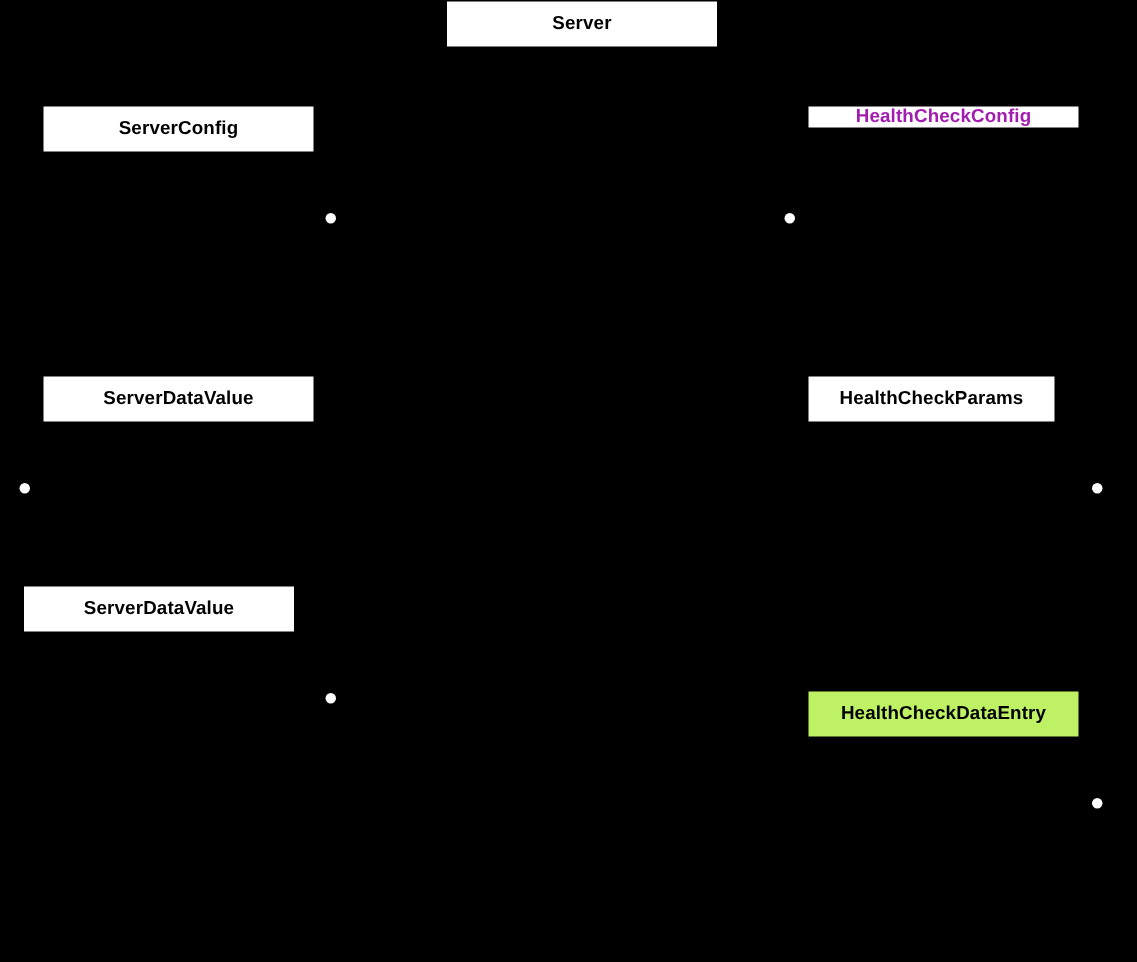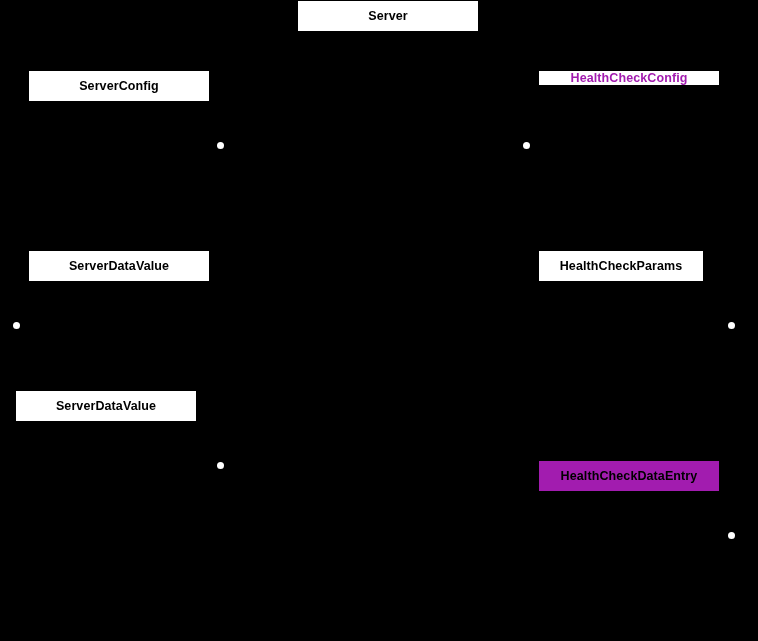--- a/index.html
+++ b/index.html
@@ -61,21 +61,21 @@
     </div>
     <div class="node-box" style="left: 29px; top: 251px; width: 180px; height: 30px; background: rgb(255, 255, 255); color: rgb(0, 0, 0);">
       <span class="node-label">ServerDataValue</span>
     </div>
     <div class="node-box" style="left: 539px; top: 251px; width: 164px; height: 30px; background: rgb(255, 255, 255); color: rgb(0, 0, 0);">
       <span class="node-label">HealthCheckParams</span>
     </div>
     <div class="node-box" style="left: 16px; top: 391px; width: 180px; height: 30px; background: rgb(255, 255, 255); color: rgb(0, 0, 0);">
       <span class="node-label">ServerDataValue</span>
     </div>
-    <div class="node-box" style="left: 539px; top: 461px; width: 180px; height: 30px; background: #a21caf; color: rgb(0, 0, 0);">
+    <div class="node-box" style="left: 539px; top: 461px; width: 180px; height: 30px; background: #bef264; color: rgb(0, 0, 0);">
       <span class="node-label">HealthCheckDataEntry</span>
     </div>
     <div class="edge-dot" style="left: 217px; top: 142px; width: 7px; height: 7px; background: rgb(255, 255, 255);"></div>
     <div class="edge-dot" style="left: 523px; top: 142px; width: 7px; height: 7px; background: rgb(255, 255, 255);"></div>
     <div class="edge-dot" style="left: 13px; top: 322px; width: 7px; height: 7px; background: rgb(255, 255, 255);"></div>
     <div class="edge-dot" style="left: 728px; top: 322px; width: 7px; height: 7px; background: rgb(255, 255, 255);"></div>
     <div class="edge-dot" style="left: 217px; top: 462px; width: 7px; height: 7px; background: rgb(255, 255, 255);"></div>
     <div class="edge-dot" style="left: 728px; top: 532px; width: 7px; height: 7px; background: rgb(255, 255, 255);"></div>
   </div>
 

